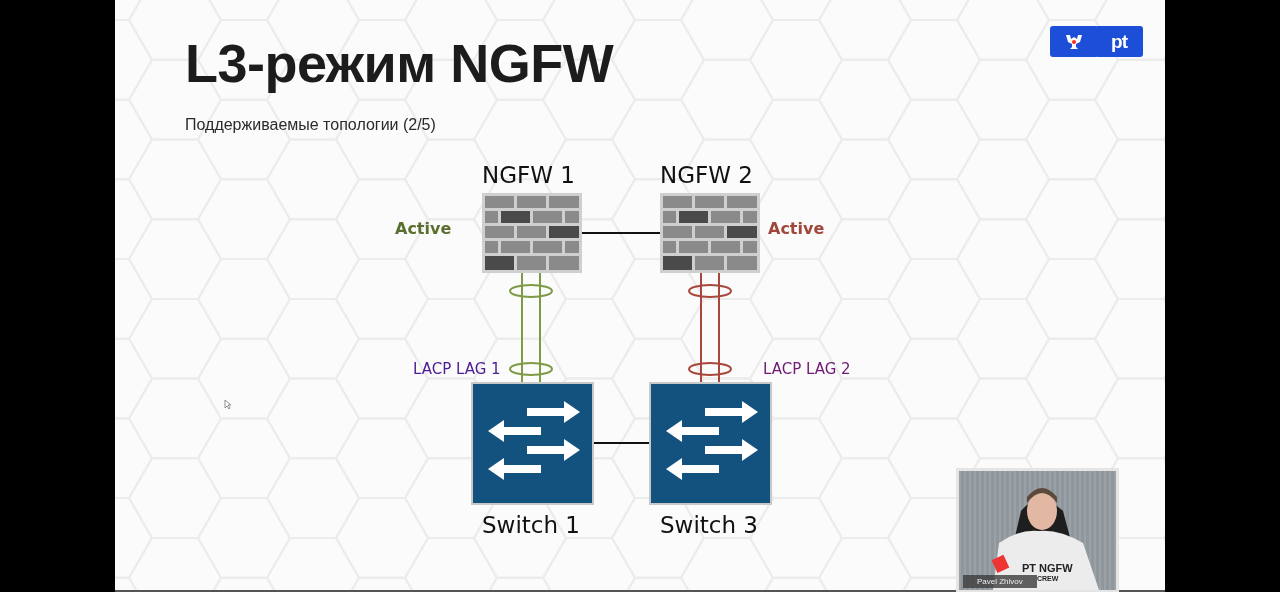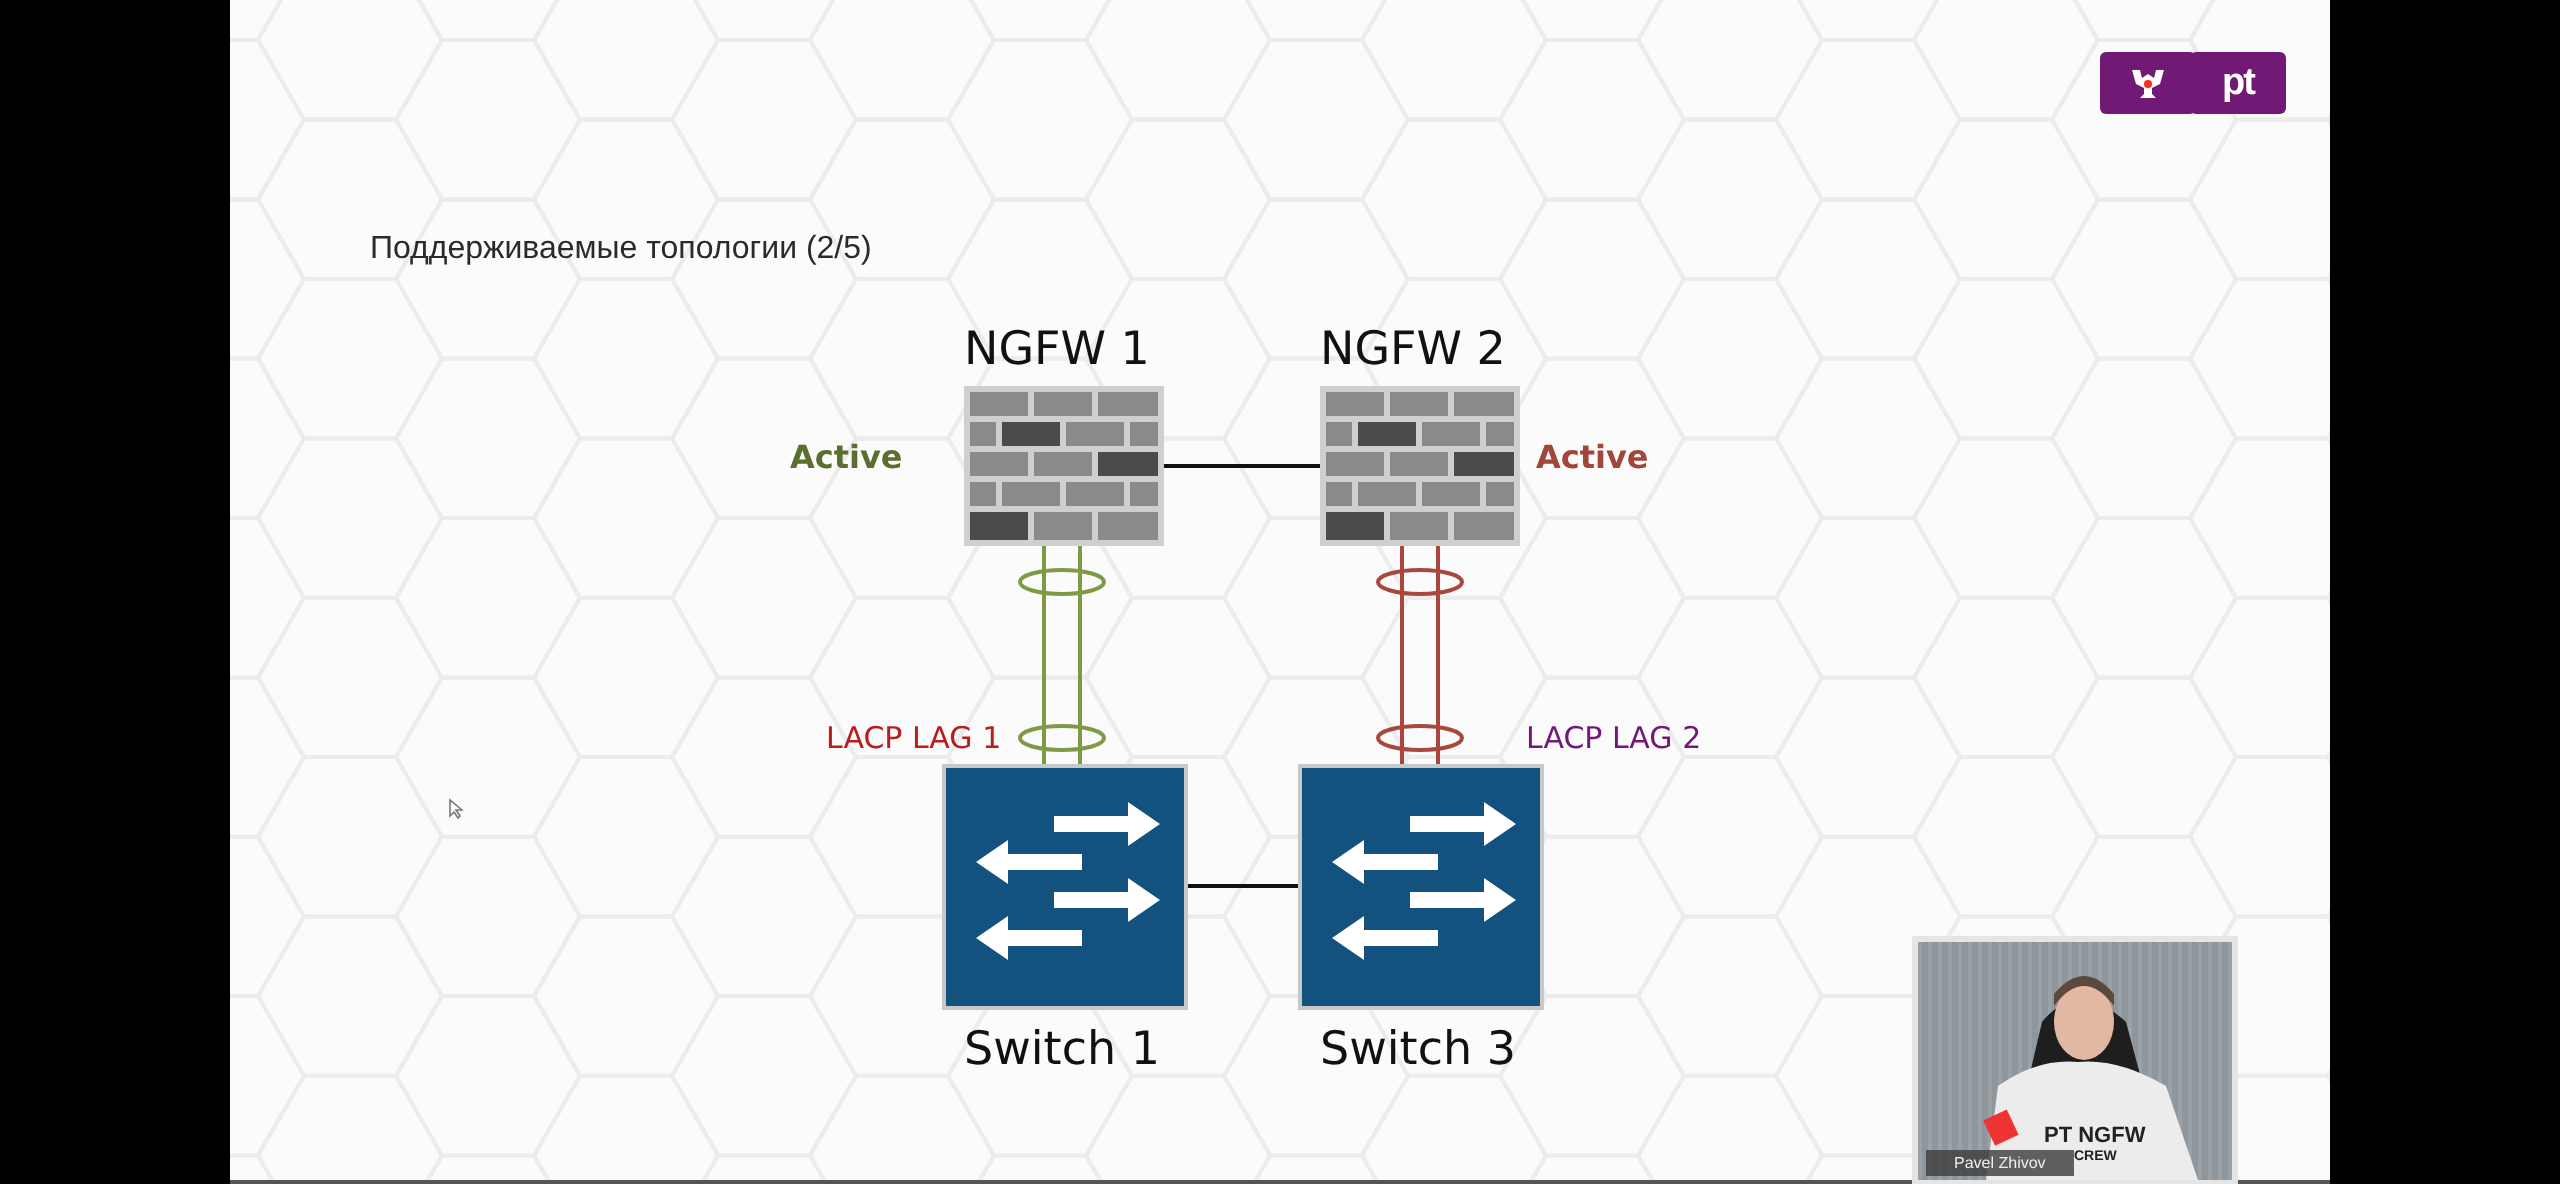--- a/index.html
+++ b/index.html
@@ -2,21 +2,21 @@
 <html><head>
 <meta charset="utf-8">
 <style>
   html, body { margin:0; padding:0; }
   body { width:1280px; height:592px; background:#000; position:relative; overflow:hidden; font-family:"Liberation Sans", sans-serif; }
   #slide { position:absolute; left:115px; top:0; width:1050px; height:590px; background:#fbfbfb; overflow:hidden; }
   #slide-border { position:absolute; left:115px; top:590px; width:1050px; height:2px; background:#555; }
   #hex-bg { position:absolute; left:0; top:0; width:1050px; height:590px; }
   .title { position:absolute; left:70px; top:36px; font-size:54px; font-weight:bold; color:#1c1c1c; letter-spacing:-0.5px; margin:0; line-height:1; }
   .subtitle { position:absolute; left:70px; top:116px; font-size:16px; color:#2a2a2a; margin:0; }
-  .logo { position:absolute; top:26px; width:48px; height:31px; background:#701a75; border-radius:3px; display:flex; align-items:center; justify-content:center; }
+  .logo { position:absolute; top:26px; width:48px; height:31px; background:#1d4ed8; border-radius:3px; display:flex; align-items:center; justify-content:center; }
   .logo-shield { left:935px; }
   .logo-pt { left:980px; color:#fff; font-weight:bold; font-size:19px; line-height:1; letter-spacing:-1px; }
   #diagram { position:absolute; left:0; top:0; width:1050px; height:590px; }
   .lbl { position:absolute; font-family:"DejaVu Sans", sans-serif; white-space:nowrap; }
   .dev-name { font-size:23px; color:#111; }
   .state { font-size:16px; font-weight:bold; }
   .lag { font-size:15px; }
   #webcam { position:absolute; left:956px; top:468px; width:157px; height:119px; background:#ec4899; overflow:hidden; border:3px solid #e5e5e5; }
   #webcam .name-tag { position:absolute; left:4px; bottom:2px; background:rgba(60,60,60,0.8); color:#eee; font-size:8px; padding:2px 14px; }
 </style>
@@ -173,20 +173,21 @@
       <polygon points="1141.0,59.8 1118.0,99.7 1072.0,99.7 1049.0,59.8 1072.0,20.0 1118.0,20.0" fill="none" stroke="#ececec" stroke-width="2"></polygon>
       <polygon points="1141.0,139.5 1118.0,179.3 1072.0,179.3 1049.0,139.5 1072.0,99.7 1118.0,99.7" fill="none" stroke="#ececec" stroke-width="2"></polygon>
       <polygon points="1141.0,219.2 1118.0,259.0 1072.0,259.0 1049.0,219.2 1072.0,179.3 1118.0,179.3" fill="none" stroke="#ececec" stroke-width="2"></polygon>
       <polygon points="1141.0,298.9 1118.0,338.7 1072.0,338.7 1049.0,298.9 1072.0,259.0 1118.0,259.0" fill="none" stroke="#ececec" stroke-width="2"></polygon>
       <polygon points="1141.0,378.5 1118.0,418.4 1072.0,418.4 1049.0,378.5 1072.0,338.7 1118.0,338.7" fill="none" stroke="#ececec" stroke-width="2"></polygon>
       <polygon points="1141.0,458.2 1118.0,498.0 1072.0,498.0 1049.0,458.2 1072.0,418.4 1118.0,418.4" fill="none" stroke="#ececec" stroke-width="2"></polygon>
       <polygon points="1141.0,537.9 1118.0,577.7 1072.0,577.7 1049.0,537.9 1072.0,498.0 1118.0,498.0" fill="none" stroke="#ececec" stroke-width="2"></polygon>
       <polygon points="1141.0,617.6 1118.0,657.4 1072.0,657.4 1049.0,617.6 1072.0,577.7 1118.0,577.7" fill="none" stroke="#ececec" stroke-width="2"></polygon>
     </svg>
 
+  <h1 class="title">L3-режим NGFW</h1>
   <p class="subtitle">Поддерживаемые топологии (2/5)</p>
 
   <div class="logo logo-shield">
     <svg width="22" height="22" viewBox="0 0 22 22">
       <path d="M3 4 L7 4 L8 8 L11 6 L14 8 L15 4 L19 4 L17 11 L13 13 L13 16 L15 18 L7 18 L9 16 L9 13 L5 11 Z" fill="#fff"></path>
       <circle cx="11" cy="11" r="2" fill="#ff2a1a"></circle>
     </svg>
   </div>
   <div class="logo logo-pt">
     <span>pt</span>
@@ -279,21 +280,21 @@
         <path d="M55 63 L92 63 L92 56 L108 67 L92 78 L92 71 L55 71 Z"></path>
         <path d="M69 82 L32 82 L32 75 L16 86 L32 97 L32 90 L69 90 Z"></path>
       </g>
     </g>
   </svg>
 
   <div class="lbl dev-name" style="left:367px; top:162px;">NGFW 1</div>
   <div class="lbl dev-name" style="left:545px; top:162px;">NGFW 2</div>
   <div class="lbl state" style="left:280px; top:219px; color:#5a6e2e;">Active</div>
   <div class="lbl state" style="left:653px; top:219px; color:#a0463a;">Active</div>
-  <div class="lbl lag" style="left:298px; top:360px; color:#b91c1c;">LACP LAG 1</div>
+  <div class="lbl lag" style="left:298px; top:360px; color:#4c1d95;">LACP LAG 1</div>
   <div class="lbl lag" style="left:648px; top:360px; color:#701a75;">LACP LAG 2</div>
   <div class="lbl dev-name" style="left:367px; top:512px;">Switch 1</div>
   <div class="lbl dev-name" style="left:545px; top:512px;">Switch 3</div>
 
   <svg style="position:absolute; left:109px; top:399px;" width="8" height="11" viewBox="0 0 8 11">
     <path d="M1 1 L1 9 L3 7 L5 10 L6 9 L4 6 L7 6 Z" fill="#fff" stroke="#777" stroke-width="0.8"></path>
   </svg>
 </div>
 <div id="slide-border"></div>
 

